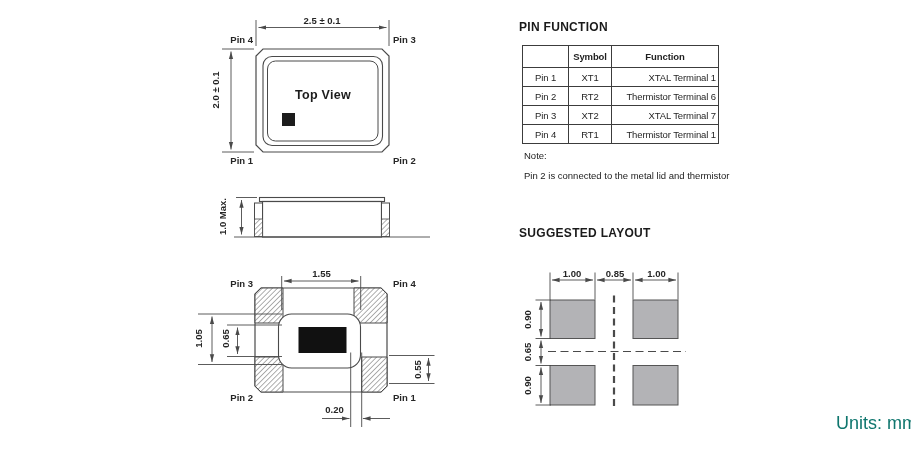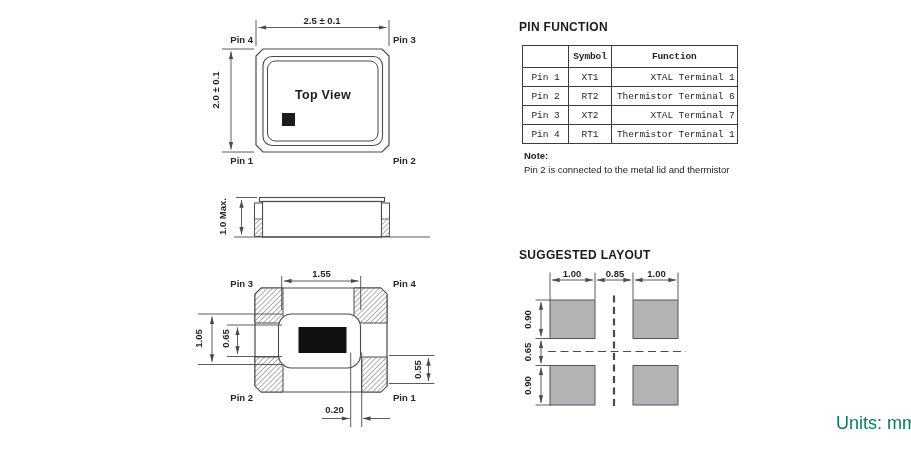--- a/index.html
+++ b/index.html
@@ -14,41 +14,41 @@
   svg .shape{ stroke:#4a4a4a; fill:#ffffff; }
   svg .dim  { font-size:9.5px; font-weight:bold; fill:#262626; }
   svg .pin  { font-size:9.5px; font-weight:bold; fill:#262626; }
   svg .view-label { font-size:12.5px; font-weight:bold; fill:#1c1c1c; letter-spacing:0.3px; }
 
   .blocktitle {
     position:absolute; font-size:12px; font-weight:bold; color:#1a1a1a; letter-spacing:0.3px;
     white-space:nowrap;
   }
   #pin-function-title { left:519px; top:20px; }
-  #suggested-title    { left:519px; top:248px; }
+  #suggested-title    { left:519px; top:226px; }
 
   #pin-table {
     position:absolute; left:522px; top:45px;
     border-collapse:collapse; border:1.5px solid #3c3c3c;
-    font-size:9.5px; color:#1f1f1f; letter-spacing:-0.1px;font-family:Liberation Mono, monospace;
+    font-size:9.5px; color:#1f1f1f; letter-spacing:-0.1px;
   }
   #pin-table th, #pin-table td {
     border:1px solid #3c3c3c; text-align:center; vertical-align:middle;
     padding:0 2px; white-space:nowrap;
   }
   #pin-table th { font-weight:bold; height:21px; }
   #pin-table td { height:18px; font-weight:normal; }
   #pin-table .c1 { width:41px; }
   #pin-table .c2 { width:38px; }
   #pin-table .c3 { width:99px; }
   #pin-table td.c3 { text-align:right; padding-left:5px; }
 
   #note { position:absolute; left:524px; top:150px; font-size:9.5px; color:#222; }
   #note .note-line { line-height:11.7px; white-space:nowrap; }
-  #note .note-label { margin-bottom:2px;font-weight:bold; }
+  #note .note-label { margin-bottom:8px; }
 
   #units-label {
     position:absolute; left:836px; top:413px; font-size:18px; color:#0f766e; white-space:nowrap;
   }
 </style>
 </head>
 <body>
 
 <div id="canvas">
 

